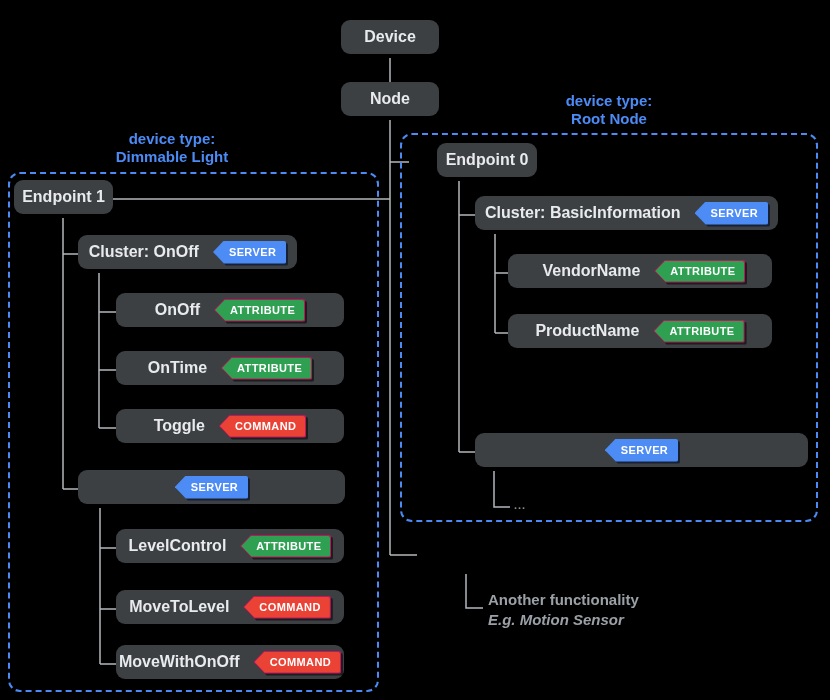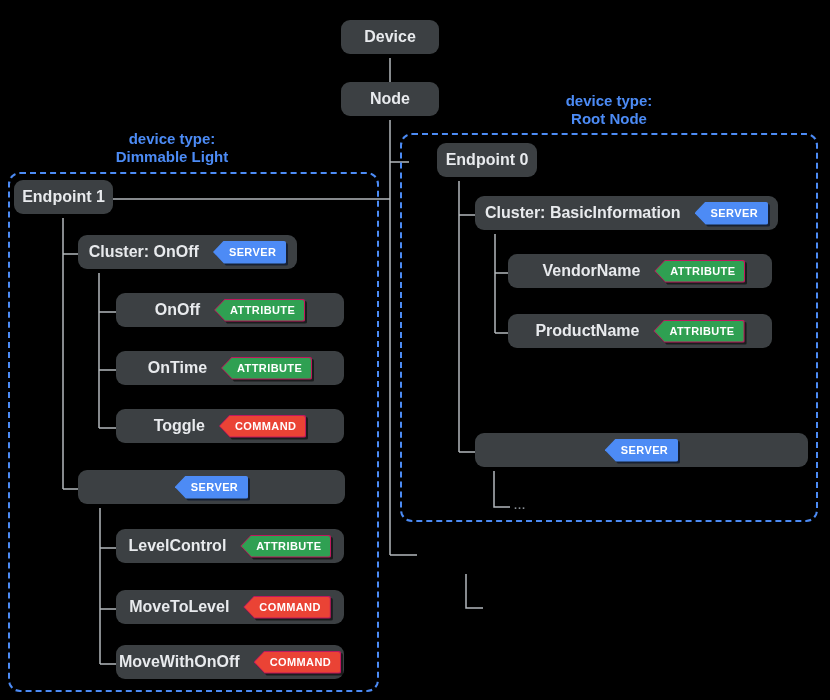--- a/index.html
+++ b/index.html
@@ -161,14 +161,18 @@
   <div class="box" style="left:116px; top:590px; width:228px;">
     <span>MoveToLevel</span>
     <span class="badge-shadow cmd"><span class="badge-outer"><span class="badge">COMMAND</span></span></span>
   </div>
 
   <div class="box" style="left:116px; top:645px; width:228px;">
     <span>MoveWithOnOff</span>
     <span class="badge-shadow cmd"><span class="badge-outer"><span class="badge">COMMAND</span></span></span>
   </div>
 
+  <div class="note" style="left:488px; top:590px;">
+    <div class="line1">Another functionality</div>
+    <div class="line2">E.g. Motion Sensor</div>
+  </div>
 
 </div>
 
 </body></html>

